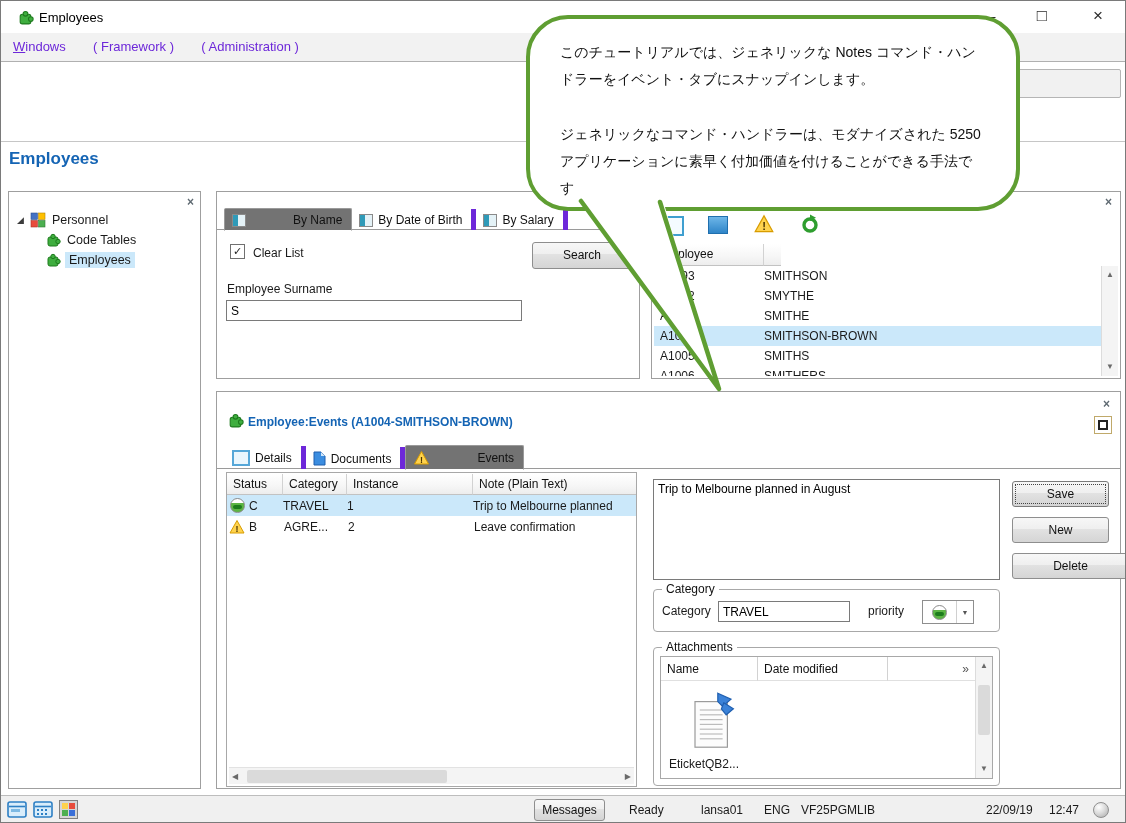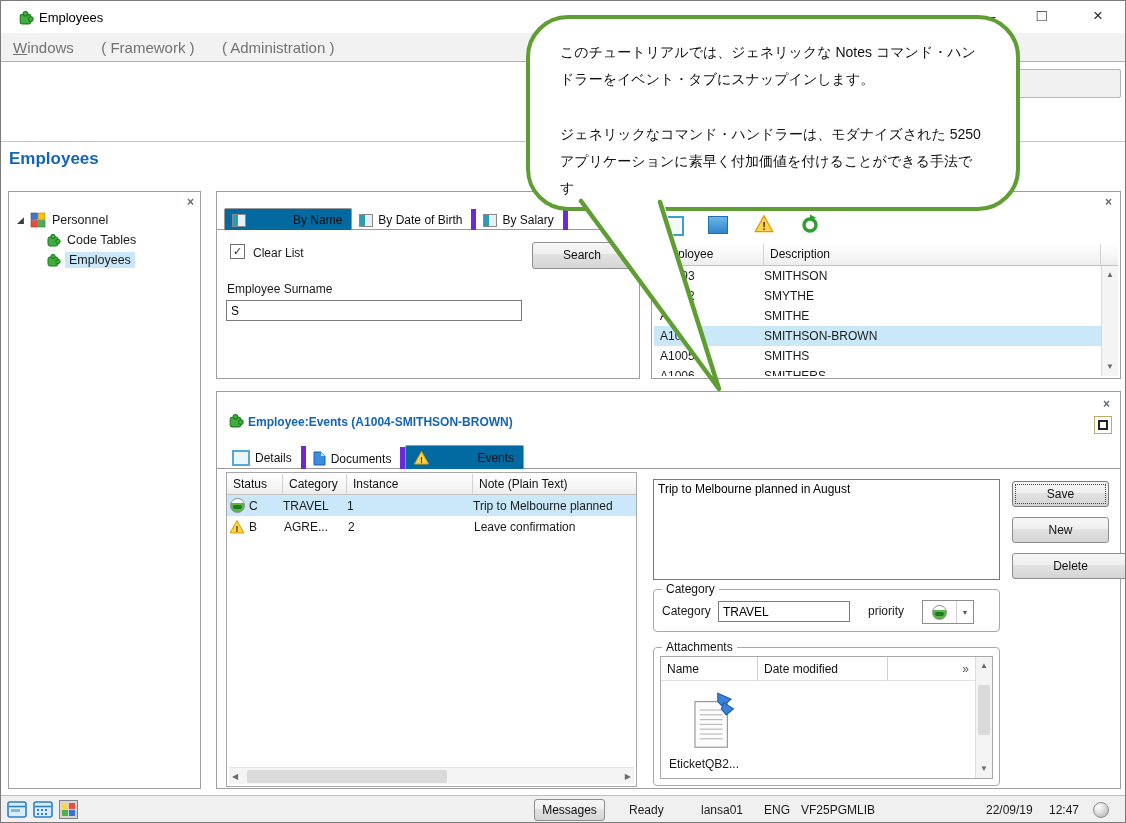--- a/index.html
+++ b/index.html
@@ -4,34 +4,34 @@
 <style>
   html,body{margin:0;padding:0;background:#e8e8e8;font-family:"Liberation Sans","DejaVu Sans",sans-serif;}
   #window{position:relative;width:1126px;height:823px;background:#ffffff;border:1px solid #7a7a7a;box-sizing:border-box;overflow:hidden;font-size:12px;color:#1a1a1a;}
   .abs{position:absolute;}
   
   #titlebar{position:absolute;left:0;top:0;right:0;height:32px;background:#fff;}
   #title-text{position:absolute;left:38px;top:9px;font-size:13px;color:#000;}
   .winctl{position:absolute;top:0;width:42px;height:30px;text-align:center;line-height:30px;font-size:15px;color:#2b2b2b;}
   
   #menubar{position:absolute;left:0;top:32px;right:0;height:28px;background:#f2f2f2;border-bottom:1px solid #b0b0b0;}
-  .menu-item{display:inline-block;padding:6px 12px 0 12px;font-size:15px;color:#737373;}
+  .menu-item{display:inline-block;padding:6px 12px 0 12px;font-size:13px;color:#6d28d9;}
   #hline1{position:absolute;left:0;top:140px;right:0;border-top:1px solid #c6c6c6;}
   #topbox{position:absolute;left:567px;top:68px;width:551px;height:27px;background:#f1f1f1;border:1px solid #b5b5b5;border-radius:2px;}
   #heading{position:absolute;left:8px;top:148px;font-size:17px;font-weight:bold;color:#1464b4;}
   
   .panel{position:absolute;background:#fff;border:1px solid #9f9f9f;box-sizing:border-box;}
   .xbtn{position:absolute;font-size:12px;font-weight:bold;color:#5f6a72;line-height:12px;}
   
   .btn{position:absolute;box-sizing:border-box;border:1px solid #8e8e8e;border-radius:3px;background:linear-gradient(#f7f7f7,#efefef 45%,#e2e2e2 46%,#d5d5d5);text-align:center;font-size:12px;color:#111;}
   .btn.focus{outline:1px dotted #444;outline-offset:-4px;border-color:#7a7a7a;}
   
   .tabstrip{position:absolute;display:flex;align-items:flex-end;z-index:2;}
   .tab{display:flex;align-items:center;gap:5px;padding:4px 9px 3px 7px;font-size:12px;color:#111;border-right:5px solid #6d28d9;background:transparent;position:relative;}
-  .tab.active{background:#0369a1;border:1px solid #9a9a9a;border-bottom:1px solid #fff;border-radius:2px 2px 0 0;margin-bottom:-1px;z-index:3;gap:47px;}
+  .tab.active{background:#737373;border:1px solid #9a9a9a;border-bottom:1px solid #fff;border-radius:2px 2px 0 0;margin-bottom:-1px;z-index:3;gap:47px;}
   .tabline{position:absolute;border-top:1px solid #9a9a9a;}
   
   .gridh{box-sizing:border-box;background:linear-gradient(#ffffff,#f6f6f6 60%,#ededed);border-right:1px solid #d2d2d2;border-bottom:1px solid #c2c2c2;padding:3px 6px;font-size:12px;color:#111;overflow:hidden;white-space:nowrap;}
   .grow{position:absolute;left:0;right:0;height:20px;display:flex;align-items:center;font-size:12px;white-space:nowrap;overflow:hidden;}
   .grow.sel{background:#cbe8fa;}
   .cell{overflow:hidden;white-space:nowrap;box-sizing:border-box;padding:0 6px;}
   
   .sb-track{position:absolute;background:#f4f4f4;border-left:1px solid #dcdcdc;box-sizing:border-box;}
   .sb-arrow{position:absolute;width:100%;text-align:center;font-size:8px;color:#6a6a6a;line-height:14px;}
   .sb-thumb{position:absolute;background:#dadada;border-radius:2px;}
@@ -155,21 +155,20 @@
         <text x="8" y="12.5" font-size="9" text-anchor="middle" fill="#4a3300" font-weight="bold">!</text>
       </svg>
     <svg class="abs" style="left:148px;top:22px;" width="20" height="20" viewBox="0 0 20 20">
         <circle cx="10" cy="11" r="6" fill="none" stroke="#2f9e2f" stroke-width="3.4"></circle>
         <path d="M10 0.5 l6 3.2 -6 3.2 z" fill="#2f9e2f"></path>
       </svg>
 
     <div class="abs" style="left:2px;top:52px;width:464px;height:132px;">
       <div style="display:flex;height:22px;">
         <div class="gridh" style="width:110px;">Employee</div>
-        <div class="gridh" style="flex:1;">Description</div>
         <div class="gridh" style="width:17px;border-right:none;"></div>
       </div>
       <div class="abs" style="left:0;top:22px;right:17px;bottom:0;overflow:hidden;">
         <div class="grow" style="top:0;">
             <span class="cell" style="width:104px;">A0193</span>
             <span class="cell">SMITHSON</span>
           </div>
         <div class="grow" style="top:20px;">
             <span class="cell" style="width:104px;">A1002</span>
             <span class="cell">SMYTHE</span>

